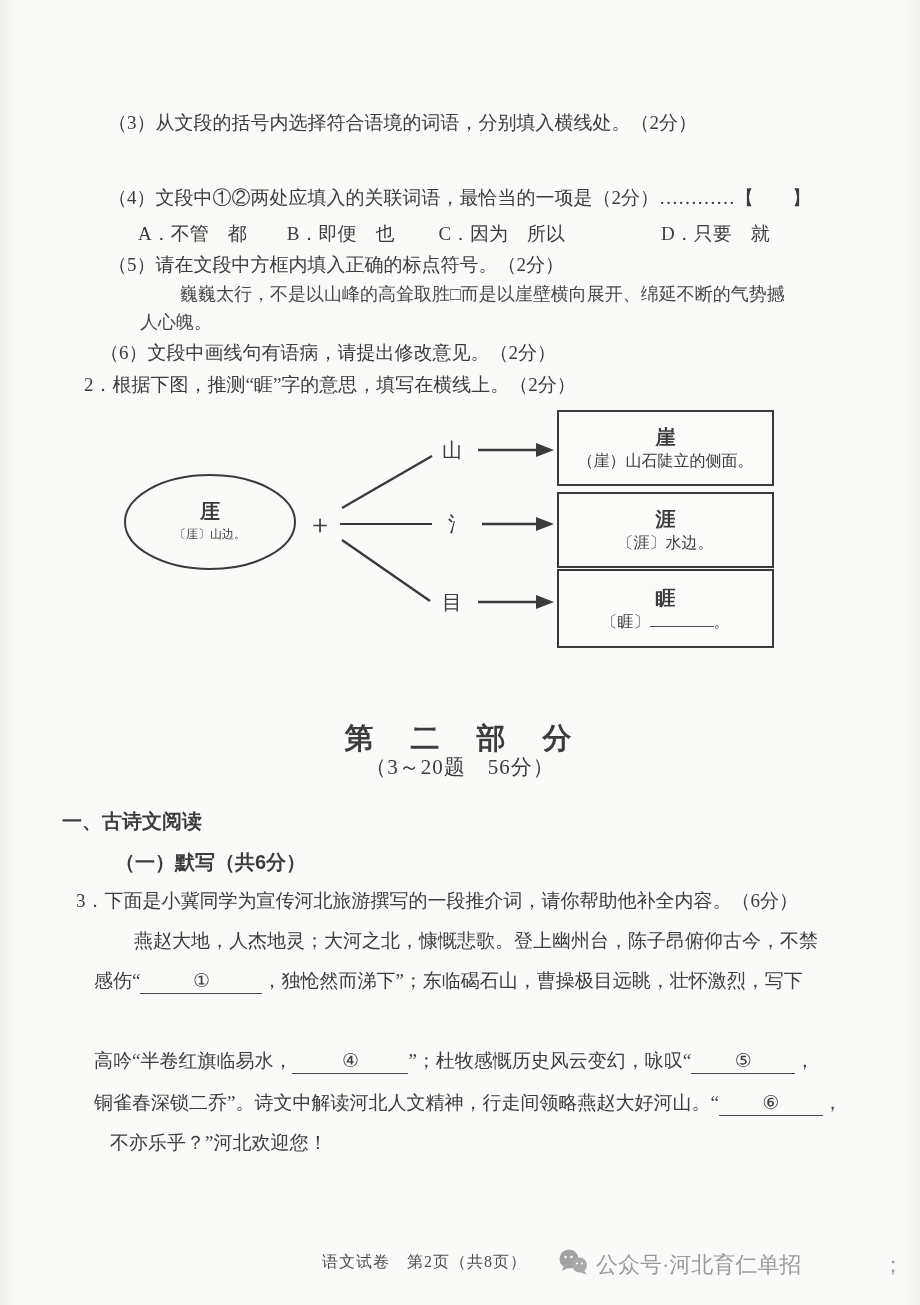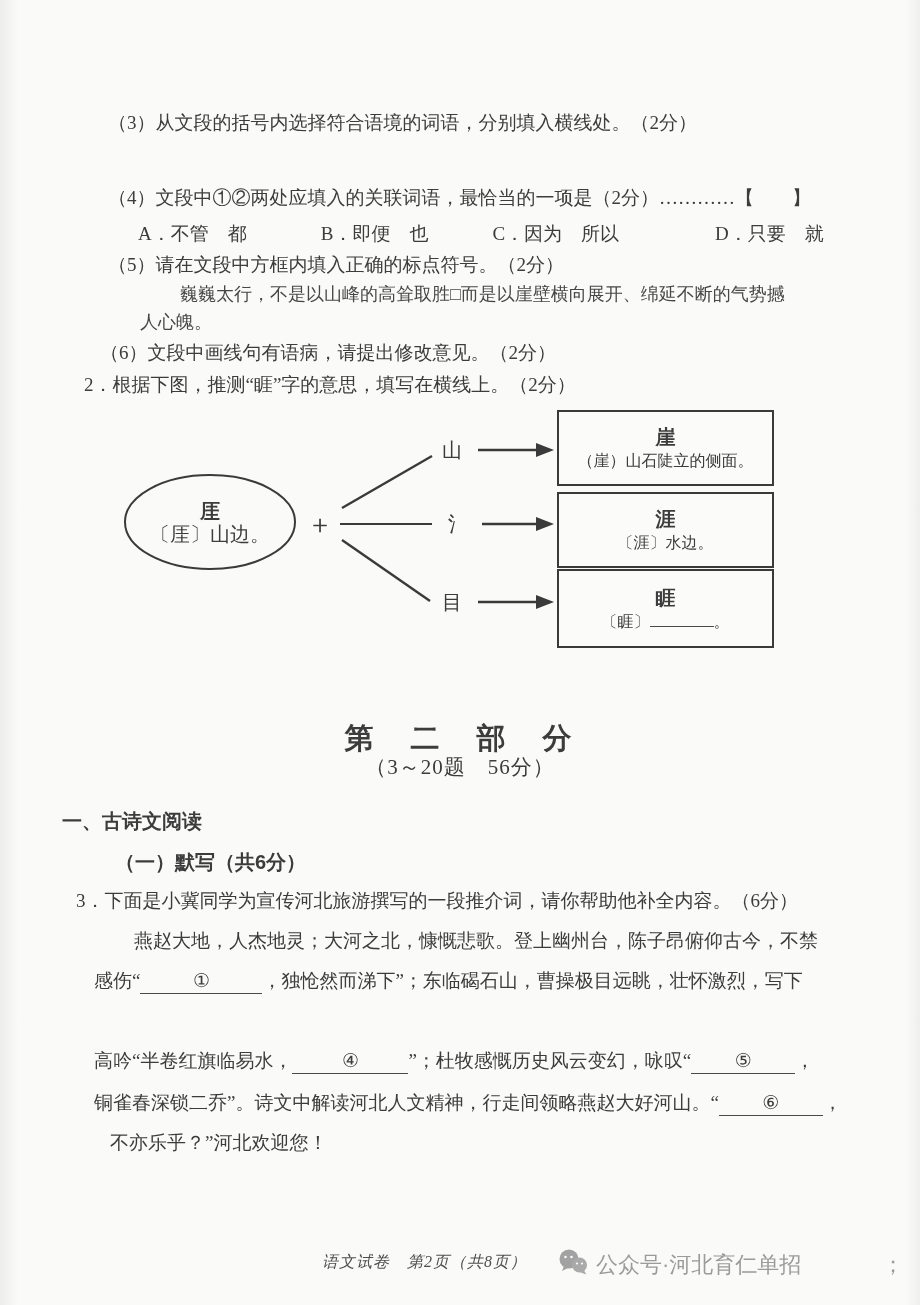--- a/index.html
+++ b/index.html
@@ -28,45 +28,45 @@
   .part-title{font-size:29px;font-weight:700;letter-spacing:4px;margin-top:21px;}
   .part-sub{font-size:21px;letter-spacing:1px;}
   .sec-heading{font-family:"Liberation Sans","DejaVu Sans",sans-serif;font-weight:700;font-size:20px;}
   .center-row{left:0;right:0;text-align:center;}
   
   .diagram{position:absolute;left:80px;top:404px;width:710px;height:252px;}
   .diagram svg{position:absolute;left:0;top:0;}
   .d-label{position:absolute;font-size:20px;color:#3c3c3c;transform:translate(-50%,-50%);}
   .d-ellipse-text{position:absolute;left:130px;top:118px;transform:translate(-50%,-50%);text-align:center;}
   .d-ellipse-char{font-size:20px;font-weight:700;line-height:24px;}
-  .d-ellipse-def{font-size:20px;line-height:22px;text-align:right;}
+  .d-ellipse-def{font-size:12px;line-height:22px;text-align:right;}
   .d-box{
     position:absolute;left:477px;width:213px;
     border:2px solid #3a3a3a;background:#fbfbfa;
     display:flex;flex-direction:column;align-items:center;justify-content:center;
   }
   .d-box-char{font-size:20px;font-weight:700;line-height:26px;}
   .d-box-def{font-size:16px;line-height:22px;}
   .d-blank{display:inline-block;width:64px;border-bottom:1.6px solid #4a4a4a;height:14px;}
   
-  .footer-left{font-size:16px;color:#4e4e4e;letter-spacing:1px;font-style:italic;}
+  .footer-left{font-size:16px;color:#4e4e4e;letter-spacing:1px;}
   .footer-brand{font-family:"Liberation Sans","DejaVu Sans",sans-serif;font-size:22px;color:#9b9b9b;}
   .wechat{position:absolute;width:30px;height:26px;}
 </style>
 </head>
 <body>
 
 <div class="page">
 
   <div class="abs body-line" style="left:108px;top:110px">（3）从文段的括号内选择符合语境的词语，分别填入横线处。（2分）</div>
   <div class="abs body-line" style="left:108px;top:185px">（4）文段中①②两处应填入的关联词语，最恰当的一项是（2分）…………【　　】</div>
 
   <div class="abs" style="left:138px;top:221px">
-    <span class="opt" style="margin-right:70px">A．不管　都</span>
-    <span class="opt" style="margin-right:60px">B．即便　也</span>
+    <span class="opt" style="margin-right:36px">A．不管　都</span>
+    <span class="opt" style="margin-right:40px">B．即便　也</span>
     <span class="opt" style="margin-right:92px">C．因为　所以</span>
     <span class="opt">D．只要　就</span>
   </div>
 
   <div class="abs body-line" style="left:108px;top:252px">（5）请在文段中方框内填入正确的标点符号。（2分）</div>
   <div class="abs quote-line" style="left:180px;top:282px">巍巍太行，不是以山峰的高耸取胜□而是以崖壁横向展开、绵延不断的气势撼</div>
   <div class="abs quote-line" style="left:140px;top:310px">人心魄。</div>
   <div class="abs body-line" style="left:100px;top:340px">（6）文段中画线句有语病，请提出修改意见。（2分）</div>
 
   <div class="abs body-line" style="left:84px;top:372px">2．根据下图，推测“睚”字的意思，填写在横线上。（2分）</div>

